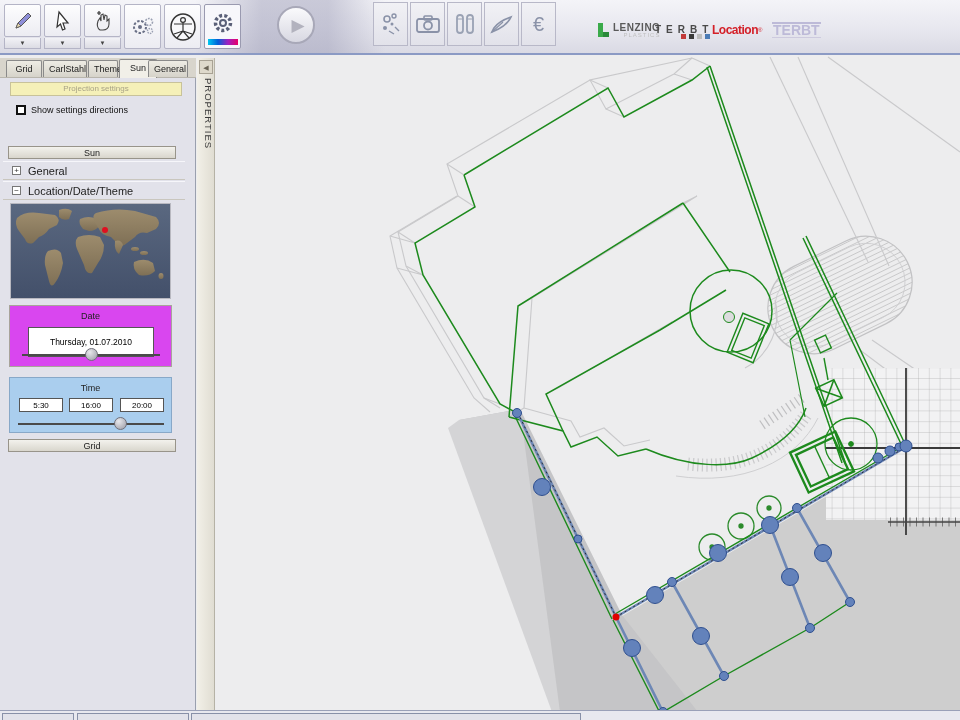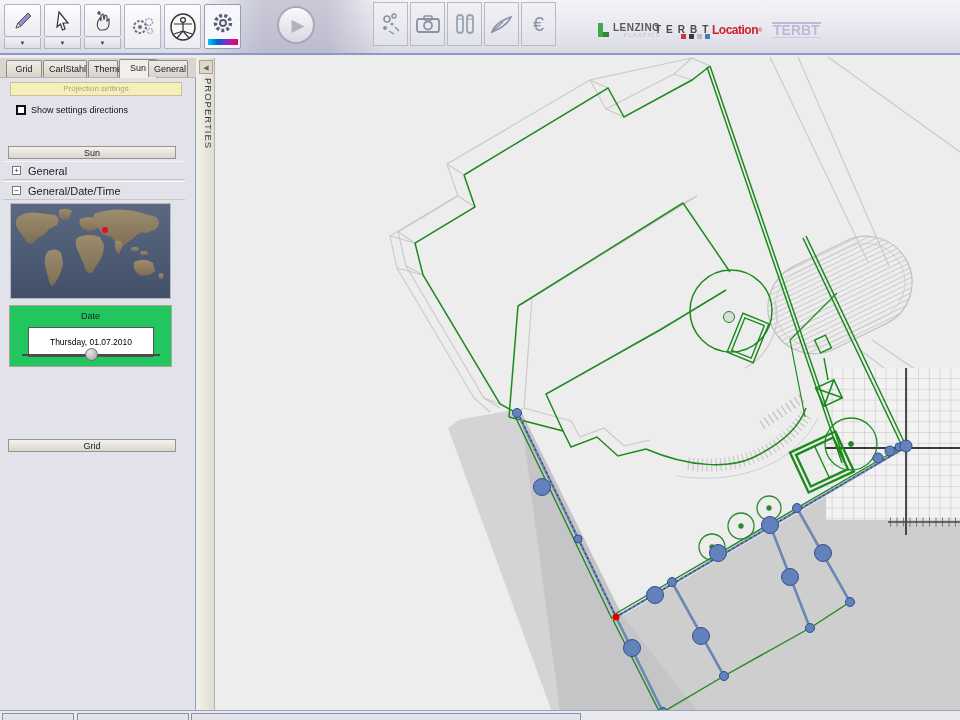--- a/index.html
+++ b/index.html
@@ -50,21 +50,21 @@
   #cardinal-row input{width:10px;height:10px;margin:0;appearance:none;background:#fff;border:2px solid #111;}
   #cardinal-row label{font-size:9px;color:#111;}
   .hdr-btn{left:8px;width:168px;height:13px;background:linear-gradient(180deg,#f3f2ed,#d9d6cd);
     border:1px solid #98948a;font-size:9px;color:#222;text-align:center;line-height:12px;}
   .tree-row{left:3px;width:182px;height:19px;border-bottom:1px solid #c9c6be;border-top:1px solid #f6f6fa;
     display:flex;align-items:center;gap:7px;padding-left:9px;}
   .pm-box{width:9px;height:9px;border:1px solid #777;background:#fff;font-size:8px;line-height:7px;
     text-align:center;color:#333;}
   .tree-row span.lbl{font-size:11px;color:#222;}
   #map-box{left:10px;top:145px;width:161px;height:96px;border:1px solid #b8b8c0;}
-  #date-panel{left:9px;top:247px;width:163px;height:62px;background:#22c55e;border:1px solid #a8a49a;}
+  #date-panel{left:9px;top:247px;width:163px;height:62px;background:#d946ef;border:1px solid #a8a49a;}
   #date-panel .ttl, #time-panel .ttl{font-size:9px;color:#222;text-align:center;margin-top:5px;}
   #date-field{position:absolute;left:18px;top:21px;width:126px;height:15px;border:1px solid #555;
     background:#fff;font-size:8.5px;text-align:center;font-family:"Liberation Sans",sans-serif;padding:14px;}
   .slider{position:absolute;height:13px;}
   .slider .track{position:absolute;left:0;right:0;top:6px;height:2px;background:#4a4a4a;}
   .slider .thumb{position:absolute;top:0;width:13px;height:13px;border-radius:50%;
     background:radial-gradient(circle at 35% 30%,#e8e8ec,#9a9aa4);border:1px solid #70707a;}
   #time-panel{left:9px;top:319px;width:163px;height:56px;background:#aaceee;border:1px solid #88a8c8;}
   .time-field{position:absolute;top:20px;width:44px;height:14px;border:1px solid #555;background:#fff;
     font-size:8px;text-align:center;font-family:"Liberation Sans",sans-serif;padding:0;}
@@ -238,21 +238,21 @@
   </div>
 
   <div class="hdr-btn abs" style="top:88px">Sun</div>
 
   <div class="tree-row abs" style="top:103px">
     <span class="pm-box">+</span>
     <span class="lbl">General</span>
   </div>
   <div class="tree-row abs" style="top:123px">
     <span class="pm-box">−</span>
-    <span class="lbl">General/Date/Time</span>
+    <span class="lbl">Location/Date/Theme</span>
   </div>
 
   <div id="map-box" class="abs">
     <svg width="159" height="94" viewBox="0 0 159 94">
       <defs>
         <linearGradient id="sea" x1="0" y1="0" x2="0" y2="1">
           <stop offset="0" stop-color="#5a6880"></stop>
             <stop offset="1" stop-color="#43506a"></stop>
         </linearGradient>
         <linearGradient id="land" x1="0" y1="0" x2="0" y2="1">
@@ -278,20 +278,30 @@
 
   <div id="date-panel" class="abs">
     <div class="ttl">Date</div>
     <input id="date-field" value="Thursday, 01.07.2010" style="">
     <div class="slider" style="left:12px;top:42px;width:138px">
       <div class="track"></div>
       <div class="thumb" style="left:46%"></div>
     </div>
   </div>
 
+  <div id="time-panel" class="abs">
+    <div class="ttl">Time</div>
+    <input class="time-field" style="left: 9px;" value="5:30">
+    <input class="time-field" style="left: 59px;" value="16:00">
+    <input class="time-field" style="left: 110px;" value="20:00">
+    <div class="slider" style="left:8px;top:39px;width:146px">
+      <div class="track"></div>
+      <div class="thumb" style="left:66%"></div>
+    </div>
+  </div>
 
   <div class="hdr-btn abs" style="top:381px">Grid</div>
 </div>
 
 <div id="prop-strip" class="abs"></div>
 <div id="prop-arrow" class="abs">◀</div>
 <div id="prop-label" class="abs">PROPERTIES</div>
 
 <div id="canvas" class="abs">
 <svg width="745" height="655" viewBox="215 55 745 655">

